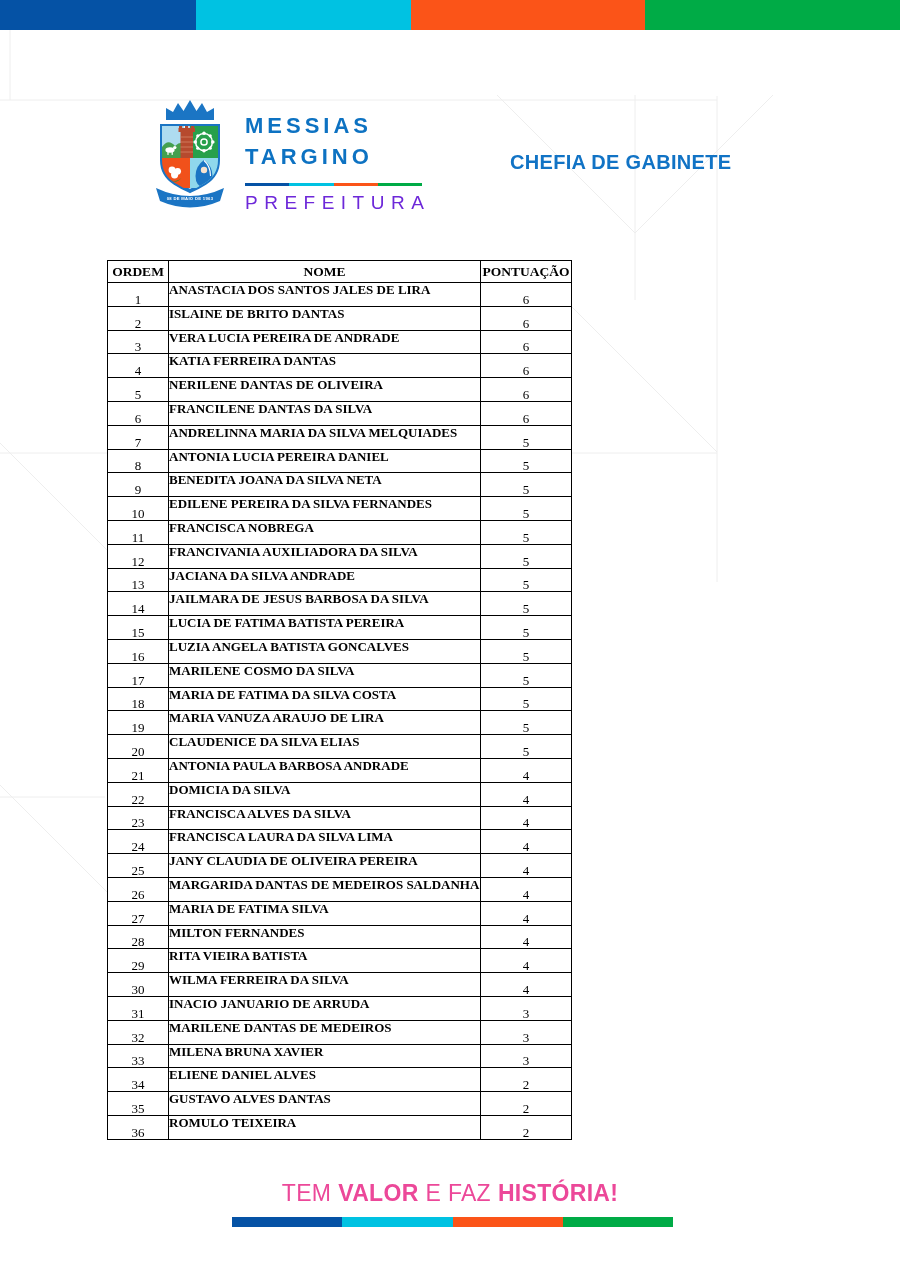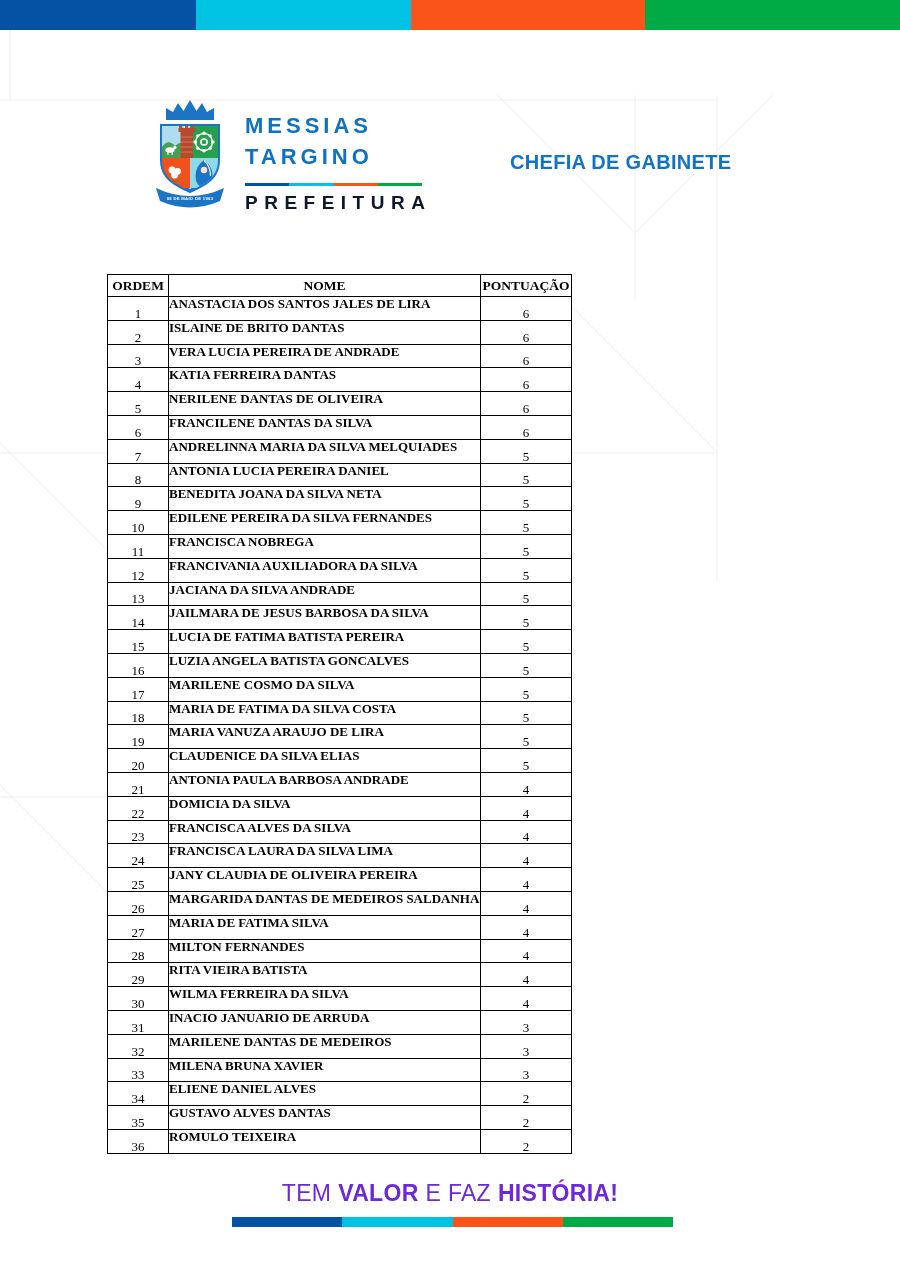--- a/index.html
+++ b/index.html
@@ -13,35 +13,35 @@
   .footbar .seg{flex:1;height:100%;}
   
   .wm{position:absolute;top:0;left:0;z-index:1;}
   .wm line{stroke:#eeeeee;stroke-width:1;}
   
   .brand{position:absolute;left:152px;top:100px;display:flex;gap:17px;z-index:3;}
   .wordmark{padding-top:10px;}
   .wm-line{font-size:22px;font-weight:bold;color:#0d72c2;letter-spacing:4px;line-height:31px;white-space:nowrap;}
   .wm-rule{height:3px;width:177px;display:flex;margin-top:11px;}
   .wm-rule span{flex:1;height:100%;}
-  .wm-sub{font-size:19px;color:#0f172a;letter-spacing:6.5px;margin-top:6px;font-weight:700;white-space:nowrap;}
+  .wm-sub{font-size:19px;color:#6d28d9;letter-spacing:6.5px;margin-top:6px;font-weight:400;white-space:nowrap;}
   .dept{position:absolute;left:510px;top:151px;font-size:20px;font-weight:bold;color:#1173c5;
         letter-spacing:0.3px;z-index:3;white-space:nowrap;}
   
-  table.ranking{position:absolute;left:107px;top:274px;width:447px;border-collapse:collapse;
+  table.ranking{position:absolute;left:107px;top:260px;width:447px;border-collapse:collapse;
         table-layout:fixed;background:#ffffff;z-index:3;font-family:"Liberation Serif",serif;color:#000;}
   table.ranking th,table.ranking td{border:1.5px solid #000;padding:0;box-sizing:border-box;overflow:hidden;white-space:nowrap;}
   table.ranking th{font-size:13.5px;font-weight:bold;height:22px;text-align:center;vertical-align:middle;}
   table.ranking td{font-size:13px;height:23.8px;line-height:1;}
   td.c-ordem{text-align:center;vertical-align:bottom;padding-bottom:4px;}
   td.c-nome{text-align:left;vertical-align:top;padding-top:4px;padding-left:2px;font-weight:bold;}
   td.c-pont{text-align:center;vertical-align:bottom;padding-bottom:4px;}
   
   .slogan{position:absolute;top:1180px;left:0;width:900px;display:flex;justify-content:center;
-        gap:7px;font-size:23px;color:#6d28d9;z-index:3;letter-spacing:0.3px;}
+        gap:7px;font-size:23px;color:#ec4899;z-index:3;letter-spacing:0.3px;}
   .slogan .sb{font-weight:bold;}
   .slogan .sr{font-weight:400;}
 </style>
 </head>
 <body>
 
 <div class="page">
 
   <div class="topbar">
     <div class="seg tw1" style="background: rgb(5, 82, 165);"></div>

